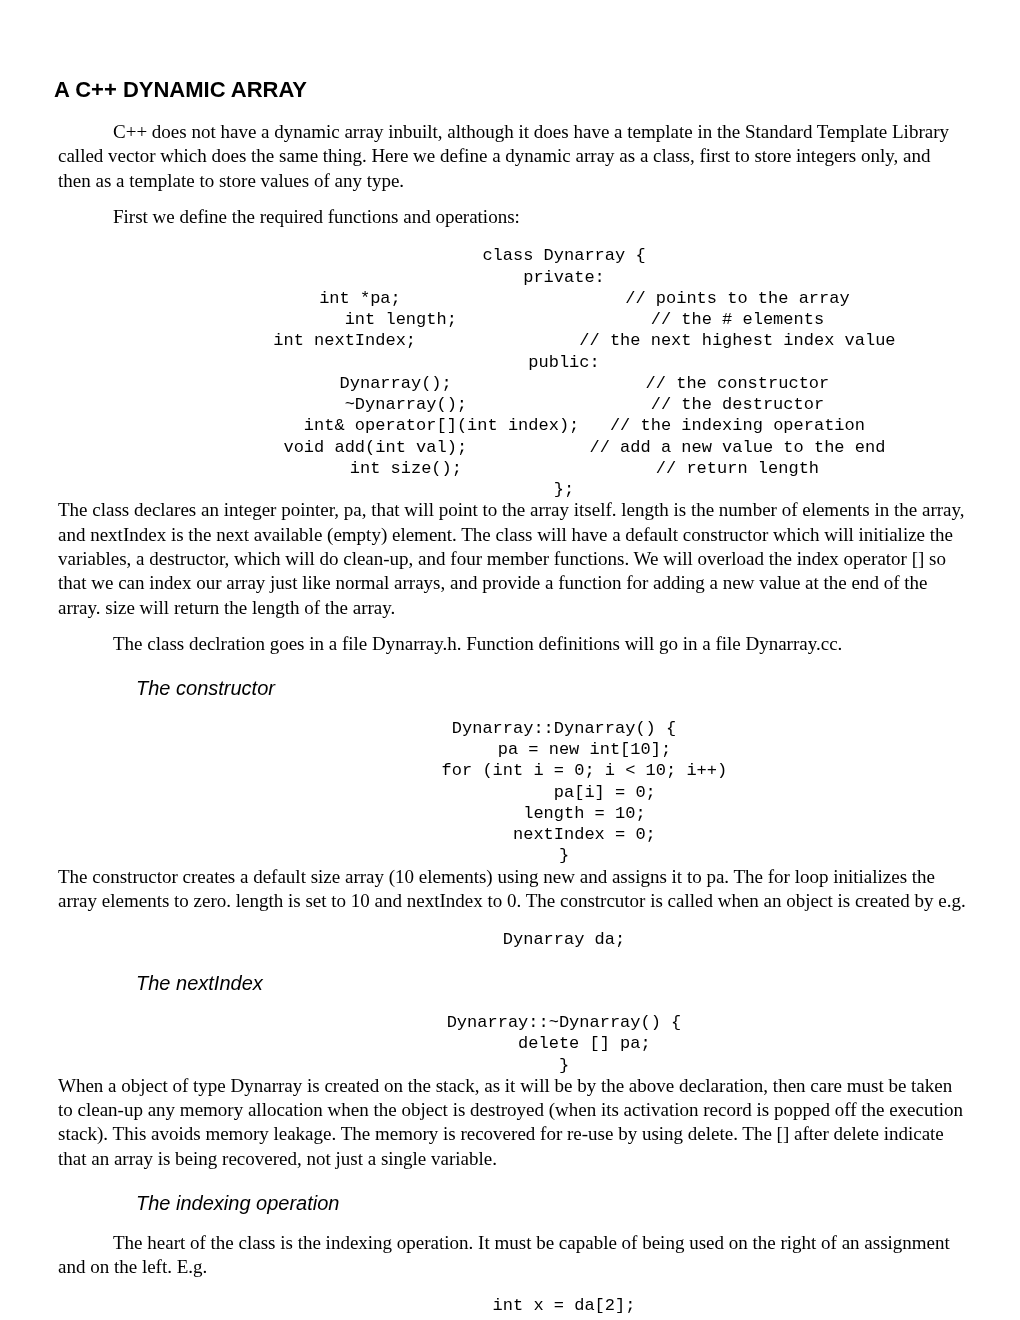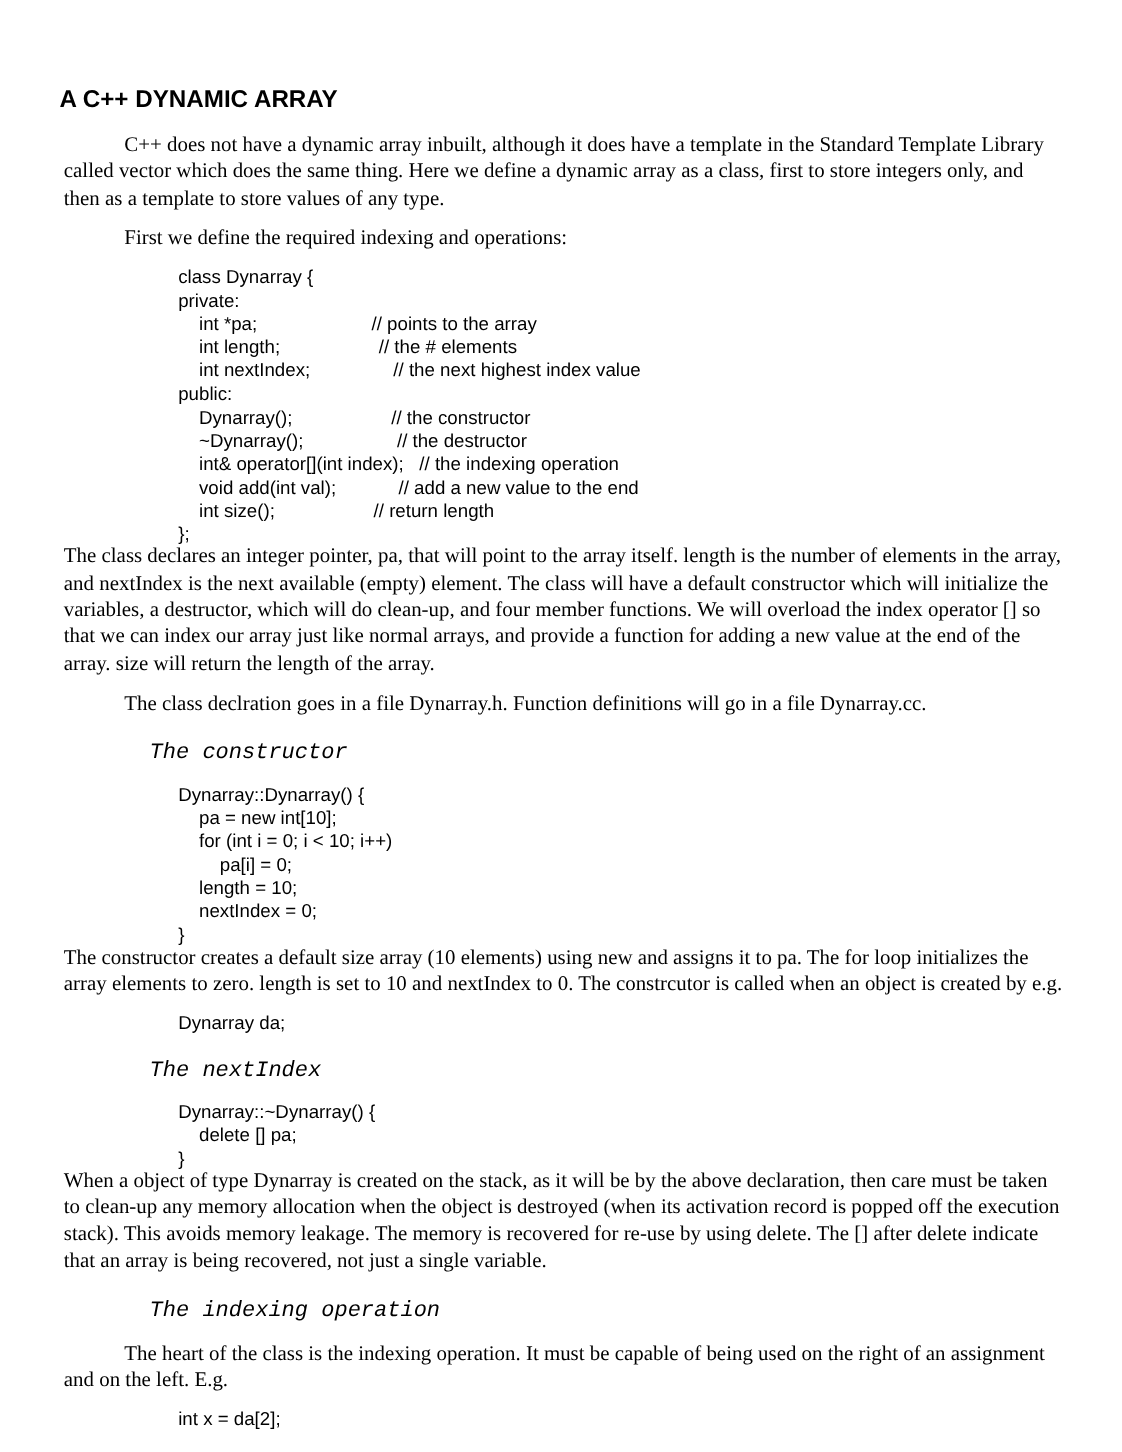--- a/index.html
+++ b/index.html
@@ -13,53 +13,54 @@
     font-size: 19px;
     line-height: 1.28;
   }
   h1 {
     font-family: Arial, Helvetica, sans-serif;
     font-weight: bold;
     font-size: 22px;
     margin: 0 0 16px 0;
   }
   h2 {
-    font-family: Liberation Mono, monospace;
+    font-family: Liberation Sans, sans-serif;
     font-style: italic;
     font-weight: normal;
     font-size: 20px;
     margin: 20px 0 14px 82px;
   }
   p {
     margin: 0 0 12px 4px;
     text-indent: 55px;
   }
   p.continue {
     text-indent: 0;
     margin-top: -6px;
   }
   pre {
-    font-family: Liberation Sans, sans-serif;
+    font-family: Liberation Mono, monospace;
     font-size: 17px;
     line-height: 1.25;
-    margin: 4px 0 4px 108px;
+    margin: 16px 0 4px 108px;
     white-space: pre;
+    text-align: center;
   }
 </style>
 </head>
 <body>
 
 <h1>A C++ DYNAMIC ARRAY</h1>
 
 <p>
   <span>C++ does not have a dynamic array inbuilt, although it does have a template in the Standard Template Library called vector which does the same thing. Here we define a dynamic array as a class, first to store integers only, and then as a template to store values of any type.</span>
 </p>
 
 <p>
-  <span>First we define the required indexing and operations:</span>
+  <span>First we define the required functions and operations:</span>
 </p>
 
 <pre>class Dynarray {
 private:
     int *pa;                      // points to the array
     int length;                   // the # elements
     int nextIndex;                // the next highest index value
 public:
     Dynarray();                   // the constructor
     ~Dynarray();                  // the destructor

